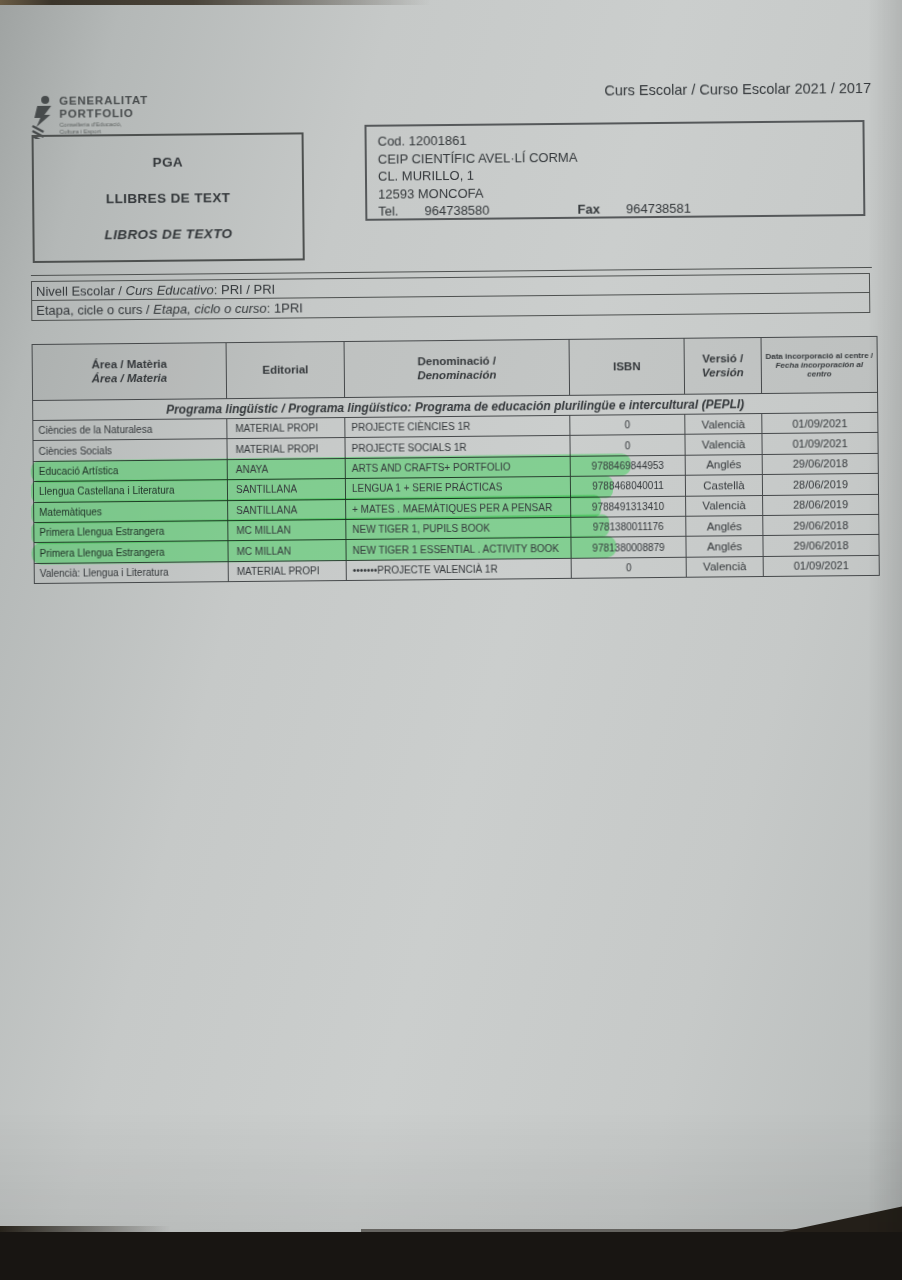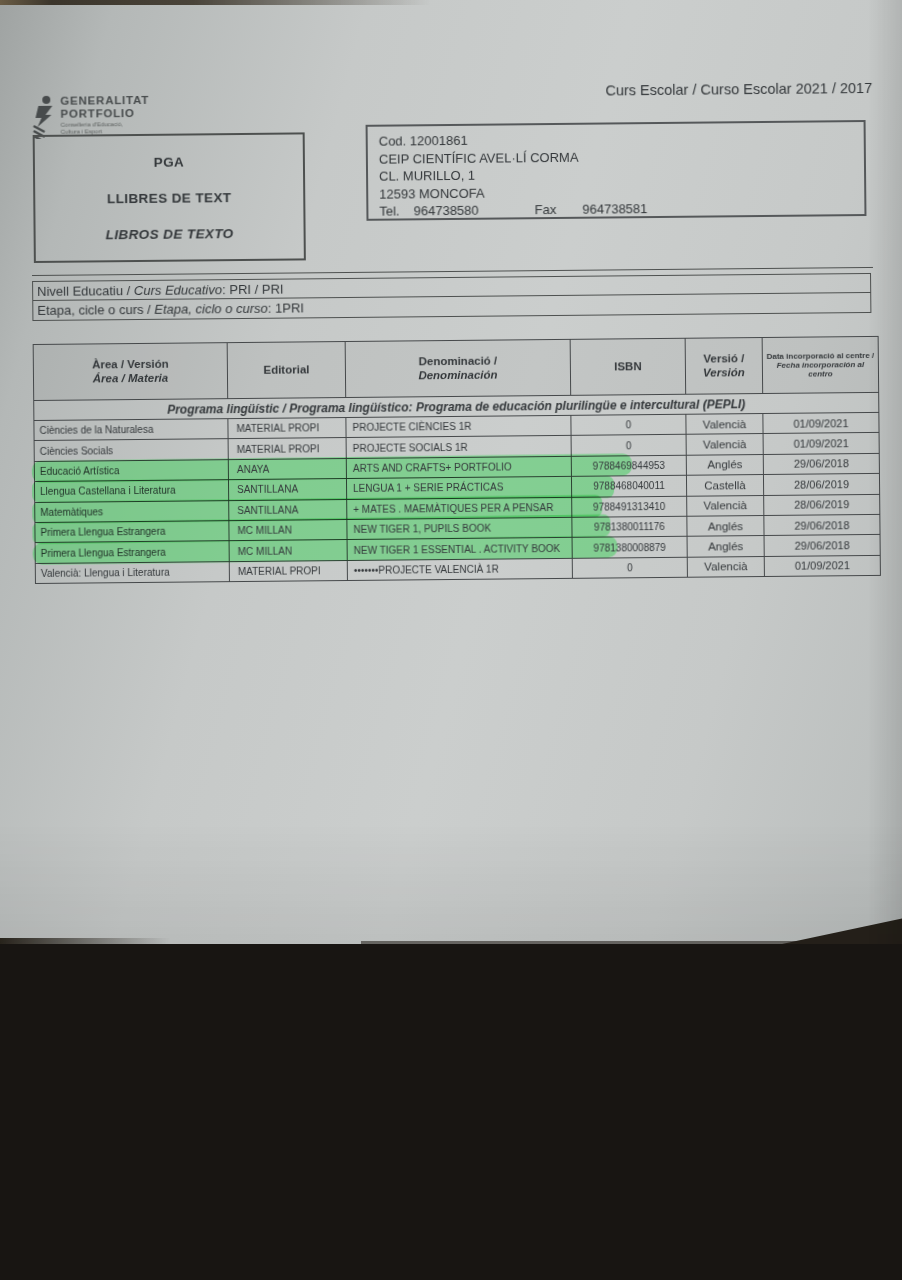--- a/index.html
+++ b/index.html
@@ -1,17 +1,17 @@
 <!DOCTYPE html>
 <html><head>
 <meta charset="utf-8">
 <style>
   html,body{margin:0;padding:0;background:#181512;}
   .photo{
-    position:relative;width:902px;height:944px;overflow:hidden;
+    position:relative;width:902px;height:1232px;overflow:hidden;
     background:linear-gradient(105deg,#9fa3a2 0%,#b4b8b7 10%,#c6c9c8 32%,#cbcecd 55%,#c6c9c8 78%,#b9bdbc 100%);
     font-family:"Liberation Sans","DejaVu Sans",sans-serif;color:#33373a;
   }
   
   .edge-top{position:absolute;top:0;left:0;width:430px;height:5px;
     background:linear-gradient(to right,#6a5c45 0%,#3b352b 12%,#4a443a 45%,rgba(58,52,42,0) 100%);}
   .edge-bottom-left{position:absolute;bottom:0;left:0;width:170px;height:6px;
     background:linear-gradient(to right,#2b261e,rgba(43,38,30,0));}
   .edge-bottom-right{position:absolute;bottom:0;right:0;width:120px;height:30px;background:#27221b;
     clip-path:polygon(0 100%,100% 15%,100% 100%);}
@@ -36,22 +36,22 @@
   
   .pga-box{position:absolute;left:35px;top:131px;width:268px;height:124px;border:2px solid #4d504f;
     display:flex;flex-direction:column;align-items:center;justify-content:center;gap:21px;text-align:center;}
   .pga-box .l{font-weight:bold;font-size:13.5px;letter-spacing:.4px;}
   .pga-box .l3{font-style:italic;}
 
   
   .school-box{position:absolute;left:368px;top:124px;width:500px;height:96px;border:2px solid #55585a;
     padding:6px 0 0 11px;box-sizing:border-box;font-size:13px;line-height:17.5px;}
   .school-box .tel-row span{display:inline-block;}
-  .school-box .tel-val{margin-left:14px;}
-  .school-box .fax-lab{margin-left:56px;}
+  .school-box .tel-val{margin-left:26px;}
+  .school-box .fax-lab{margin-left:88px;font-weight:bold;}
   .school-box .fax-val{margin-left:26px;}
 
   
   .level-topline{position:absolute;left:33px;top:271px;width:841px;height:0;border-top:1.5px solid #4d504f;}
   .level-row{position:absolute;left:33px;width:839px;height:20px;border:1.5px solid #4d504f;
     font-size:13px;display:flex;align-items:center;padding-left:4px;box-sizing:border-box;white-space:pre;}
   .level-row .it{font-style:italic;}
   .level-row.r1{top:277px;}
   .level-row.r2{top:296.5px;border-top:none;}
 
@@ -127,35 +127,35 @@
       <div>Cod. 12001861</div>
       <div>CEIP CIENTÍFIC AVEL·LÍ CORMA</div>
       <div>CL. MURILLO, 1</div>
       <div>12593   MONCOFA</div>
       <div class="tel-row">
         <span>Tel.</span><span class="tel-val">964738580</span><span class="fax-lab">Fax</span><span class="fax-val">964738581</span>
       </div>
     </div>
 
     <div class="level-topline"></div>
-    <div class="level-row r1"><span>Nivell Educatiu / </span><span class="it">Curs Educativo</span><span>: PRI / PRI</span></div>
+    <div class="level-row r1"><span>Nivell Escolar / </span><span class="it">Curs Educativo</span><span>: PRI / PRI</span></div>
     <div class="level-row r2"><span>Etapa, cicle o curs / </span><span class="it">Etapa, ciclo o curso</span><span>: 1PRI</span></div>
 
     <table class="books">
       <colgroup>
         <col style="width:194px">
           <col style="width:118px">
           <col style="width:225px">
         <col style="width:115px">
           <col style="width:77px">
           <col style="width:116px">
       </colgroup>
       <thead>
         <tr>
-          <th><span>Àrea / Versión</span><span class="sub">Área / Materia</span></th>
+          <th><span>Área / Matèria</span><span class="sub">Área / Materia</span></th>
           <th>Editorial</th>
           <th><span>Denominació /</span><span class="sub">Denominación</span></th>
           <th>ISBN</th>
           <th><span>Versió /</span><span class="sub">Versión</span></th>
           <th class="small"><span>Data incorporació al centre /</span><span class="sub">Fecha incorporación al centro</span></th>
         </tr>
       </thead>
       <tbody id="books-body">
         <tr class="program">
           <td colspan="6">Programa lingüístic / Programa lingüístico: Programa de educación plurilingüe e intercultural (PEPLI)</td>

